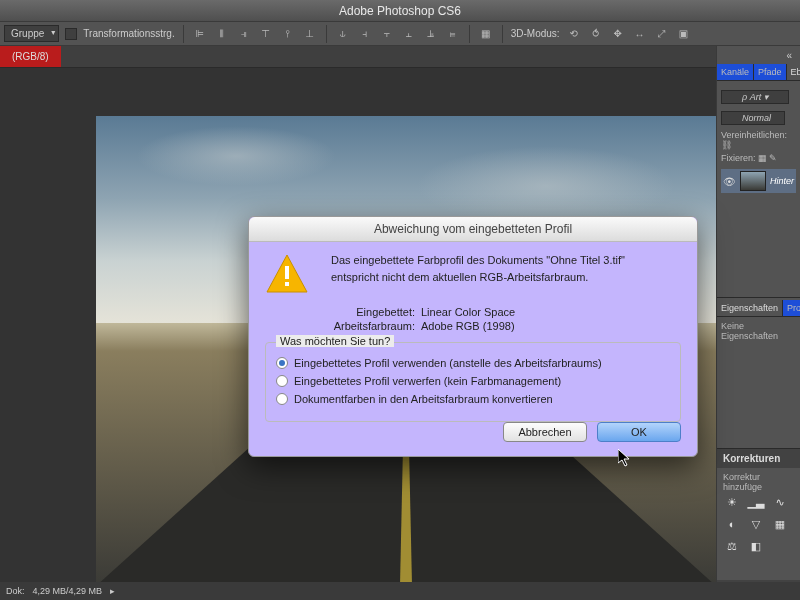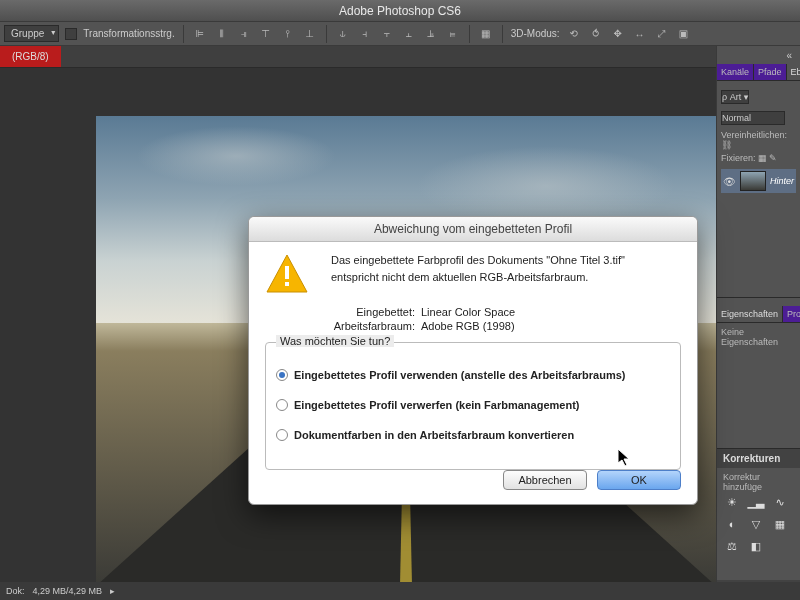--- a/index.html
+++ b/index.html
@@ -15,53 +15,53 @@
   .doc-tab-row { height: 22px; background: #3f3f3f; border-bottom: 1px solid #2a2a2a; display: flex; }
   .doc-tab { padding: 0 12px; font-size: 10px; color: #ddd; line-height: 22px; background: #b91c1c; }
   .workspace { position: absolute; top: 68px; left: 0; right: 84px; bottom: 18px; background: #333; }
   .canvas { position: absolute; left: 96px; top: 48px; width: 620px; height: 470px; background: linear-gradient(180deg,#7a8a96 0%,#a8b4bc 28%,#d4d8d6 38%,#c0b89a 44%,#8a7e5e 50%,#3a3a36 100%); }
   .sky { position: absolute; top: 0; left: 0; right: 0; height: 44%; background: linear-gradient(180deg,#5a7a94 0%,#8ea4b2 40%,#c9d2d2 70%,#e5e3d8 100%); }
   .cloud { position: absolute; background: radial-gradient(ellipse at center,#b8c2c6 0%,transparent 70%); opacity: .6; }
   .road { position: absolute; bottom: 0; left: 50%; transform: translateX(-50%); width: 0; height: 0; border-left: 310px solid transparent; border-right: 310px solid transparent; border-bottom: 280px solid #2a2a28; }
   .road-line { position: absolute; bottom: 0; left: 50%; transform: translateX(-50%); width: 0; height: 0; border-left: 6px solid transparent; border-right: 6px solid transparent; border-bottom: 280px solid #d4b838; opacity: .7; }
   .panels { position: absolute; top: 46px; right: 0; width: 84px; bottom: 0; background: #535353; border-left: 1px solid #3a3a3a; }
   .panel-close { position: absolute; top: 4px; right: 8px; color: #ccc; font-size: 10px; }
-  .panel-tabs { display: flex; margin-top: 18px; background: #4c1d95; border-bottom: 1px solid #2a2a2a; }
+  .panel-tabs { display: flex; margin-top: 18px; background: #1d4ed8; border-bottom: 1px solid #2a2a2a; }
   .ptab { flex: 1; font-size: 9px; color: #bbb; padding: 3px 4px; text-align: center; border-right: 1px solid #2a2a2a; }
   .ptab.active { background: #535353; color: #ddd; }
   .panel-body { padding: 4px; font-size: 9px; color: #bbb; }
-  .pdrop { background: #3f3f3f; border: 1px solid #2a2a2a; padding: 1px 0; font-size: 9px; color: #ccc; margin: 2px 0; display: inline-block; }
+  .pdrop { background: #3f3f3f; border: 1px solid #2a2a2a; padding: 1px 20px; font-size: 9px; color: #ccc; margin: 2px 0; display: inline-block; font-style: italic; }
   .prow { margin: 3px 0; }
   .layer-row { display: flex; align-items: center; background: #5e6e84; padding: 2px; margin-top: 6px; }
   .eye { width: 14px; color: #ddd; font-size: 10px; text-align: center; }
   .thumb { width: 28px; height: 20px; background: linear-gradient(#8ea4b2,#3a3a36); border: 1px solid #222; margin: 0 4px; }
   .layer-name { font-size: 9px; color: #fff; font-style: italic; }
   .panel-section { border-top: 1px solid #2a2a2a; margin-top: 100px; }
   .korr-section { position: absolute; bottom: 40px; left: 0; right: 0; border-top: 1px solid #2a2a2a; background: #535353; }
   .korr-hdr { font-size: 10px; color: #ddd; font-weight: bold; padding: 4px 6px; background: #424242; }
   .korr-body { padding: 4px 6px; font-size: 9px; color: #bbb; }
   .korr-icons { display: flex; flex-wrap: wrap; gap: 6px; margin-top: 4px; }
   .korr-ic { width: 18px; height: 16px; color: #ddd; font-size: 11px; text-align: center; }
   .panel-btm { position: absolute; bottom: 0; left: 0; right: 0; height: 20px; background: #424242; display: flex; justify-content: flex-end; gap: 6px; padding: 0 4px; align-items: center; }
   .pbi { width: 14px; height: 14px; color: #bbb; font-size: 10px; text-align: center; }
   .status { position: absolute; bottom: 0; left: 0; right: 0; height: 18px; background: #3a3a3a; color: #ccc; font-size: 9px; line-height: 18px; padding: 0 6px; display: flex; gap: 8px; }
   
-  .dialog { position: absolute; left: 248px; top: 216px; width: 450px; background: #ffffff; border: 1px solid #999; border-radius: 6px; box-shadow: 0 10px 30px rgba(0,0,0,.6); }
+  .dialog { position: absolute; left: 248px; top: 216px; width: 450px; background: #c4b5fd; border: 1px solid #999; border-radius: 6px; box-shadow: 0 10px 30px rgba(0,0,0,.6); }
   .dlg-title { text-align: center; font-size: 12px; color: #444; padding: 5px 0; background: linear-gradient(#fafafa,#dcdcdc); border-bottom: 1px solid #bbb; border-radius: 6px 6px 0 0; }
   .dlg-body { padding: 10px 16px 14px 16px; font-size: 11px; color: #222; }
   .dlg-top { display: flex; gap: 22px; }
   .warn-icon { width: 44px; height: 44px; flex-shrink: 0; }
   .warn-svg { width: 44px; height: 44px; }
   .dlg-msg { line-height: 1.5; }
   .dlg-kv { margin: 10px 0 10px 58px; }
   .kv { display: flex; gap: 6px; margin: 2px 0; }
   .kv-k { width: 92px; text-align: right; }
   .fieldset { border: 1px solid #bbb; border-radius: 4px; margin: 4px 0 0 0; padding: 8px 6px 10px 10px; position: relative; }
   .legend { position: absolute; top: -8px; left: 10px; background: #ececec; padding: 0 4px; font-size: 11px; }
-  .radio-row { display: flex; align-items: center; gap: 6px; margin: 18px 0; font-weight: bold; }
+  .radio-row { display: flex; align-items: center; gap: 6px; margin: 6px 0; }
   .radio { width: 12px; height: 12px; border: 1px solid #888; border-radius: 50%; background: #fff; position: relative; flex-shrink: 0; }
   .radio.sel::after { content: ""; position: absolute; inset: 2px; border-radius: 50%; background: #3a74c4; }
   .dlg-btns { display: flex; justify-content: flex-end; gap: 10px; }
   .btn { min-width: 84px; padding: 3px 12px; font-size: 11px; text-align: center; border: 1px solid #888; border-radius: 4px; background: linear-gradient(#fdfdfd,#e2e2e2); }
   .btn.primary { background: linear-gradient(#b3d4fb,#6aa6ee); border-color: #4d7fc9; font-weight: 500;}
   .cursor { position: absolute; left: 618px; top: 449px; width: 14px; height: 18px; }
 </style>
 </head>
 <body>
 
@@ -124,21 +124,21 @@
     <div class="prow"><span>Vereinheitlichen:</span> <span>⛓</span></div>
     <div class="prow"><span>Fixieren:</span> <span>▦</span> <span>✎</span></div>
     <div class="layer-row">
       <div class="eye">👁</div>
       <div class="thumb"></div>
       <div class="layer-name">Hinter</div>
     </div>
   </div>
 
   <div class="panel-section">
-    <div class="panel-tabs" style="margin-top:8px">
+    <div class="panel-tabs" style="margin-top:2px">
       <div class="ptab active">Eigenschaften</div>
       <div class="ptab">Pro</div>
     </div>
     <div class="panel-body">Keine Eigenschaften</div>
   </div>
 
   <div class="korr-section">
     <div class="korr-hdr">Korrekturen</div>
     <div class="korr-body">
       <div>Korrektur hinzufüge</div>

